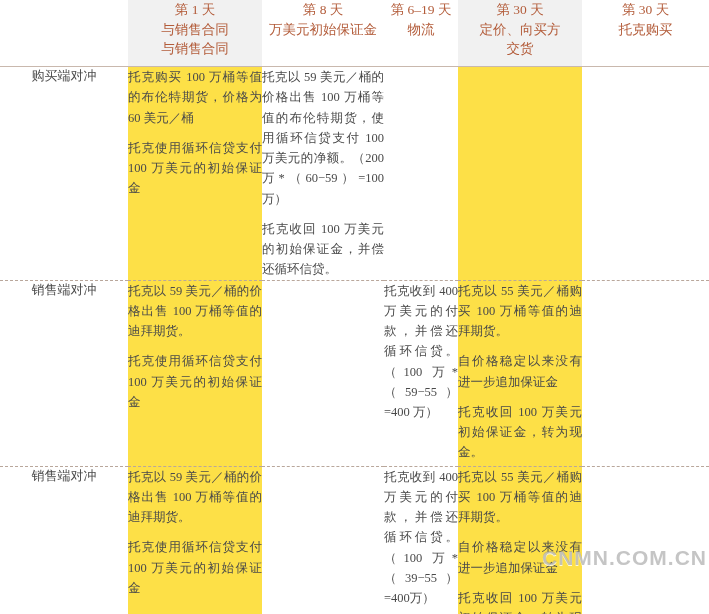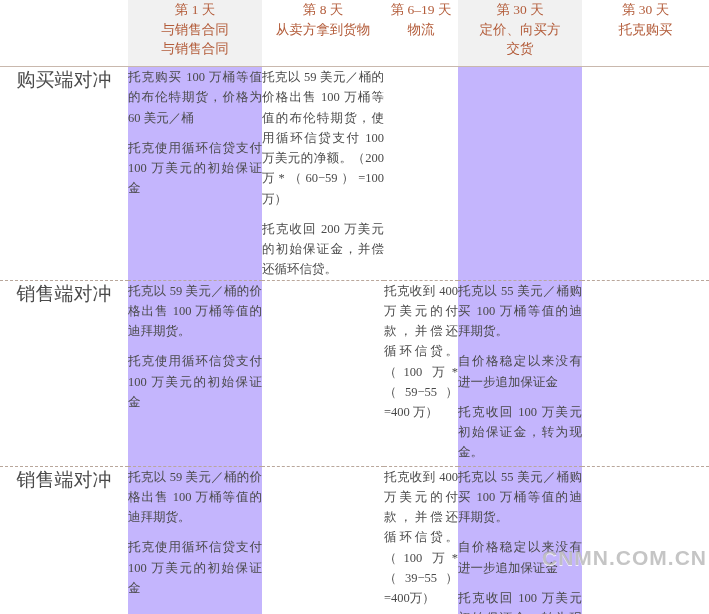--- a/index.html
+++ b/index.html
@@ -61,34 +61,34 @@
   .body-row td {
     border-bottom: 1px dashed #b9a79b;
   }
   .body-row.last td {
     border-bottom: none;
   }
 
   .rowlabel {
     text-align: center;
     vertical-align: middle;
-    font-size: 19px;
+    font-size: 13px;
     color: #4a4a4a;
     padding: 6px 4px;
   }
 
   .cell {
     padding: 10px 12px 12px 12px;
     font-size: 12.5px;
     line-height: 1.62;
     color: #4a4a4a;
     text-align: justify;
   }
   .cell.shaded {
-    background: #c4b5fd;
+    background: #fde047;
   }
   .cell p {
     margin: 0 0 10px 0;
   }
   .cell p:last-child {
     margin-bottom: 0;
   }
 
   .r1 td { height: 190px; }
   .r2 td { height: 185px; }
@@ -126,21 +126,21 @@
 
       <tr class="hdr-row">
         <td class="hdr-blank"></td>
         <td class="hdr-cell shaded">
           <div>第 1 天</div>
           <div>与销售合同</div>
           <div>与销售合同</div>
         </td>
         <td class="hdr-cell">
           <div>第 8 天</div>
-          <div>从卖方拿到货物</div>
+          <div>万美元初始保证金</div>
         </td>
         <td class="hdr-cell">
           <div>第 6–19 天</div>
           <div>物流</div>
         </td>
         <td class="hdr-cell shaded">
           <div>第 30 天</div>
           <div>定价、向买方</div>
           <div>交货</div>
         </td>
@@ -151,21 +151,21 @@
       </tr>
 
       <tr class="body-row r1">
         <td class="rowlabel">购买端对冲</td>
         <td class="cell shaded">
           <p>托克购买 100 万桶等值的布伦特期货，价格为 60 美元／桶</p>
           <p>托克使用循环信贷支付 100 万美元的初始保证金</p>
         </td>
         <td class="cell">
           <p>托克以 59 美元／桶的价格出售 100 万桶等值的布伦特期货，使用循环信贷支付 100 万美元的净额。（200 万*（60−59）=100 万）</p>
-          <p>托克收回 200 万美元的初始保证金，并偿还循环信贷。</p>
+          <p>托克收回 100 万美元的初始保证金，并偿还循环信贷。</p>
         </td>
         <td class="cell"></td>
         <td class="cell shaded"></td>
         <td class="cell"></td>
       </tr>
 
       <tr class="body-row r2">
         <td class="rowlabel">销售端对冲</td>
         <td class="cell shaded">
           <p>托克以 59 美元／桶的价格出售 100 万桶等值的迪拜期货。</p>

